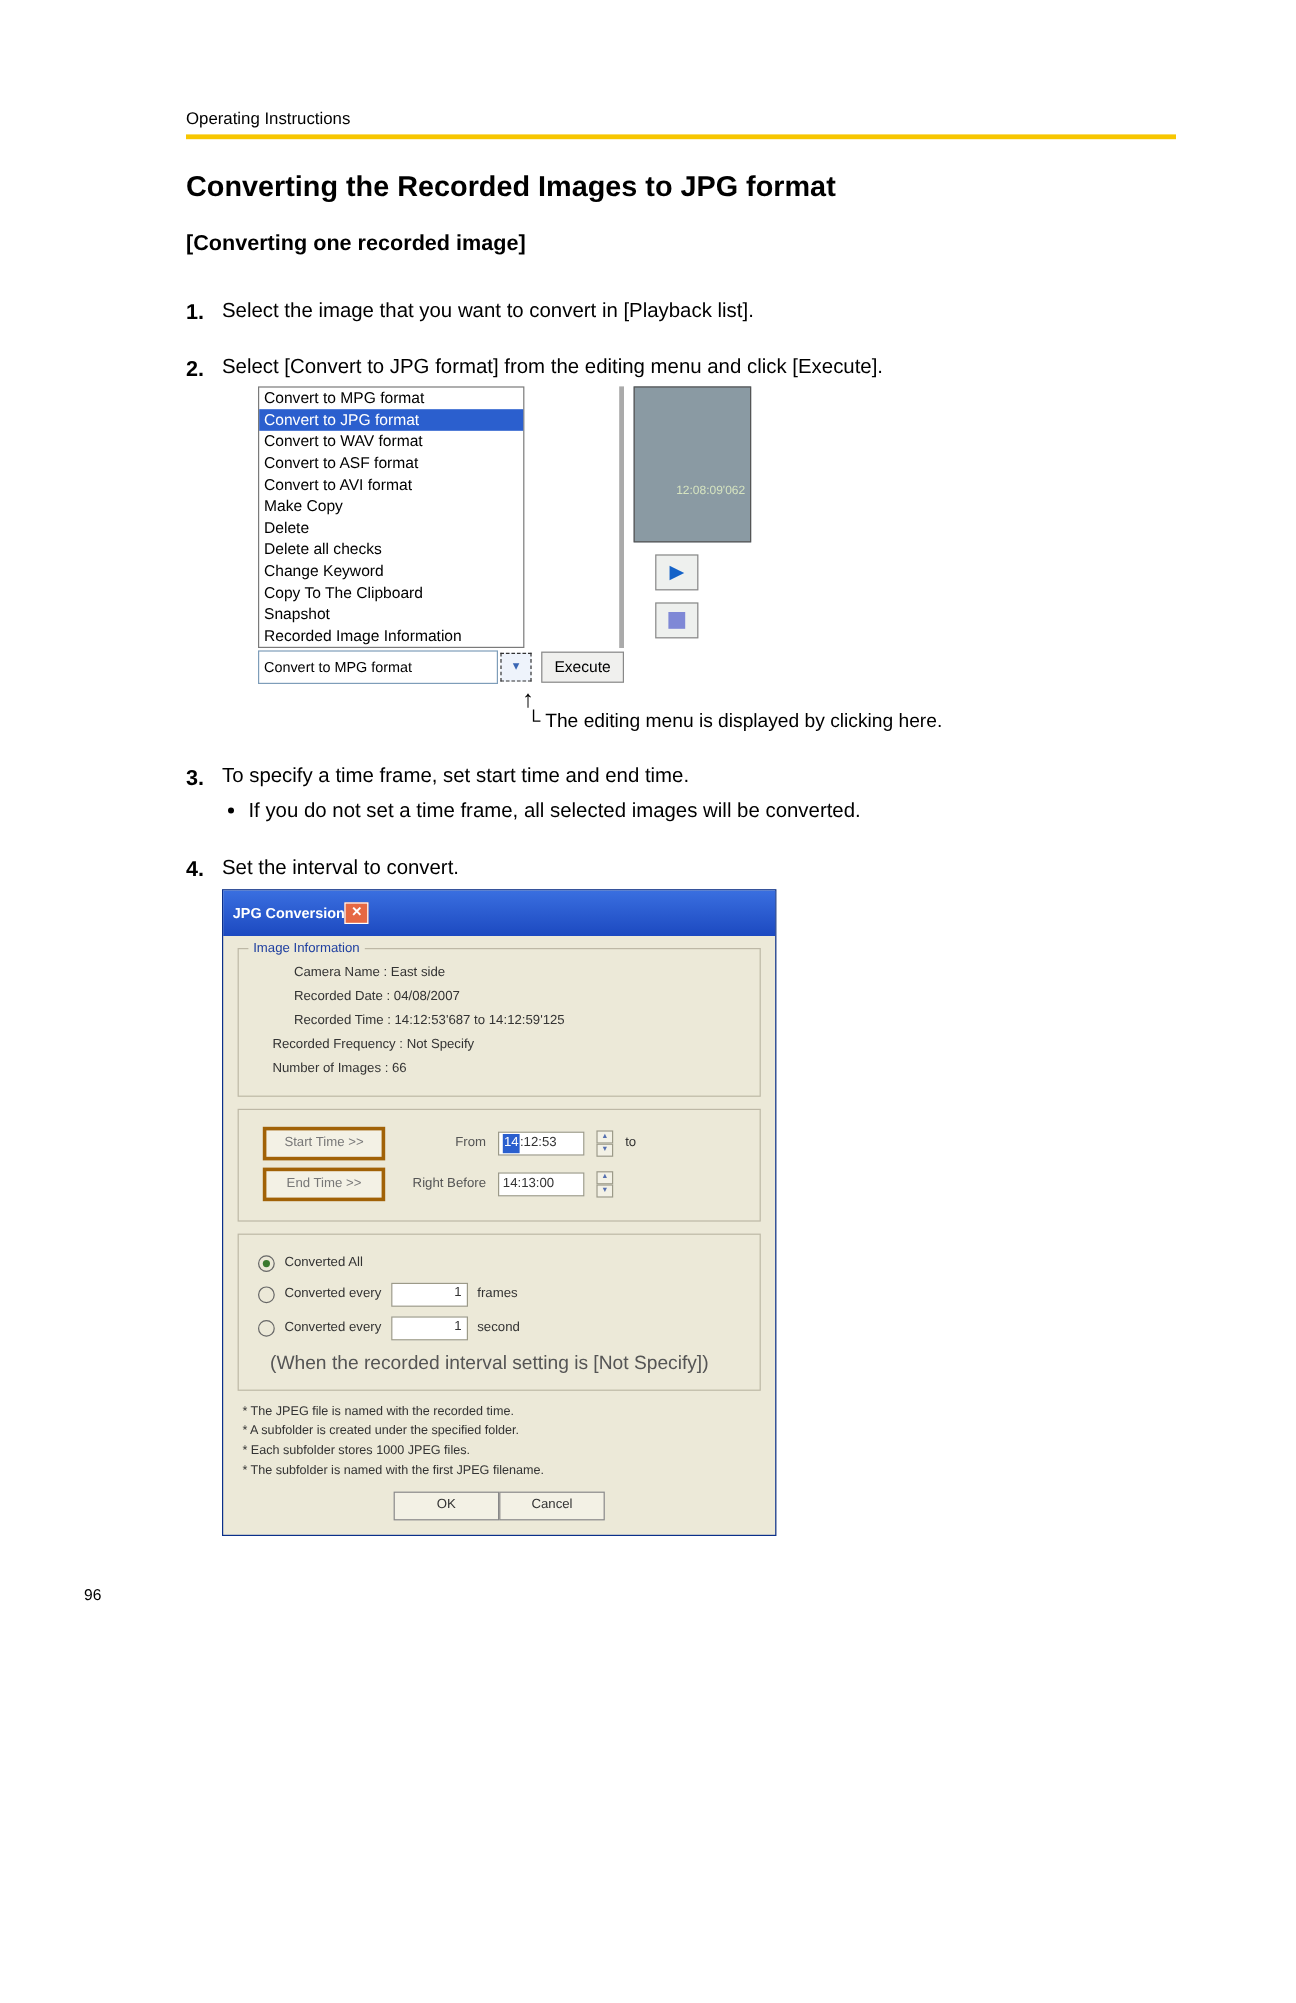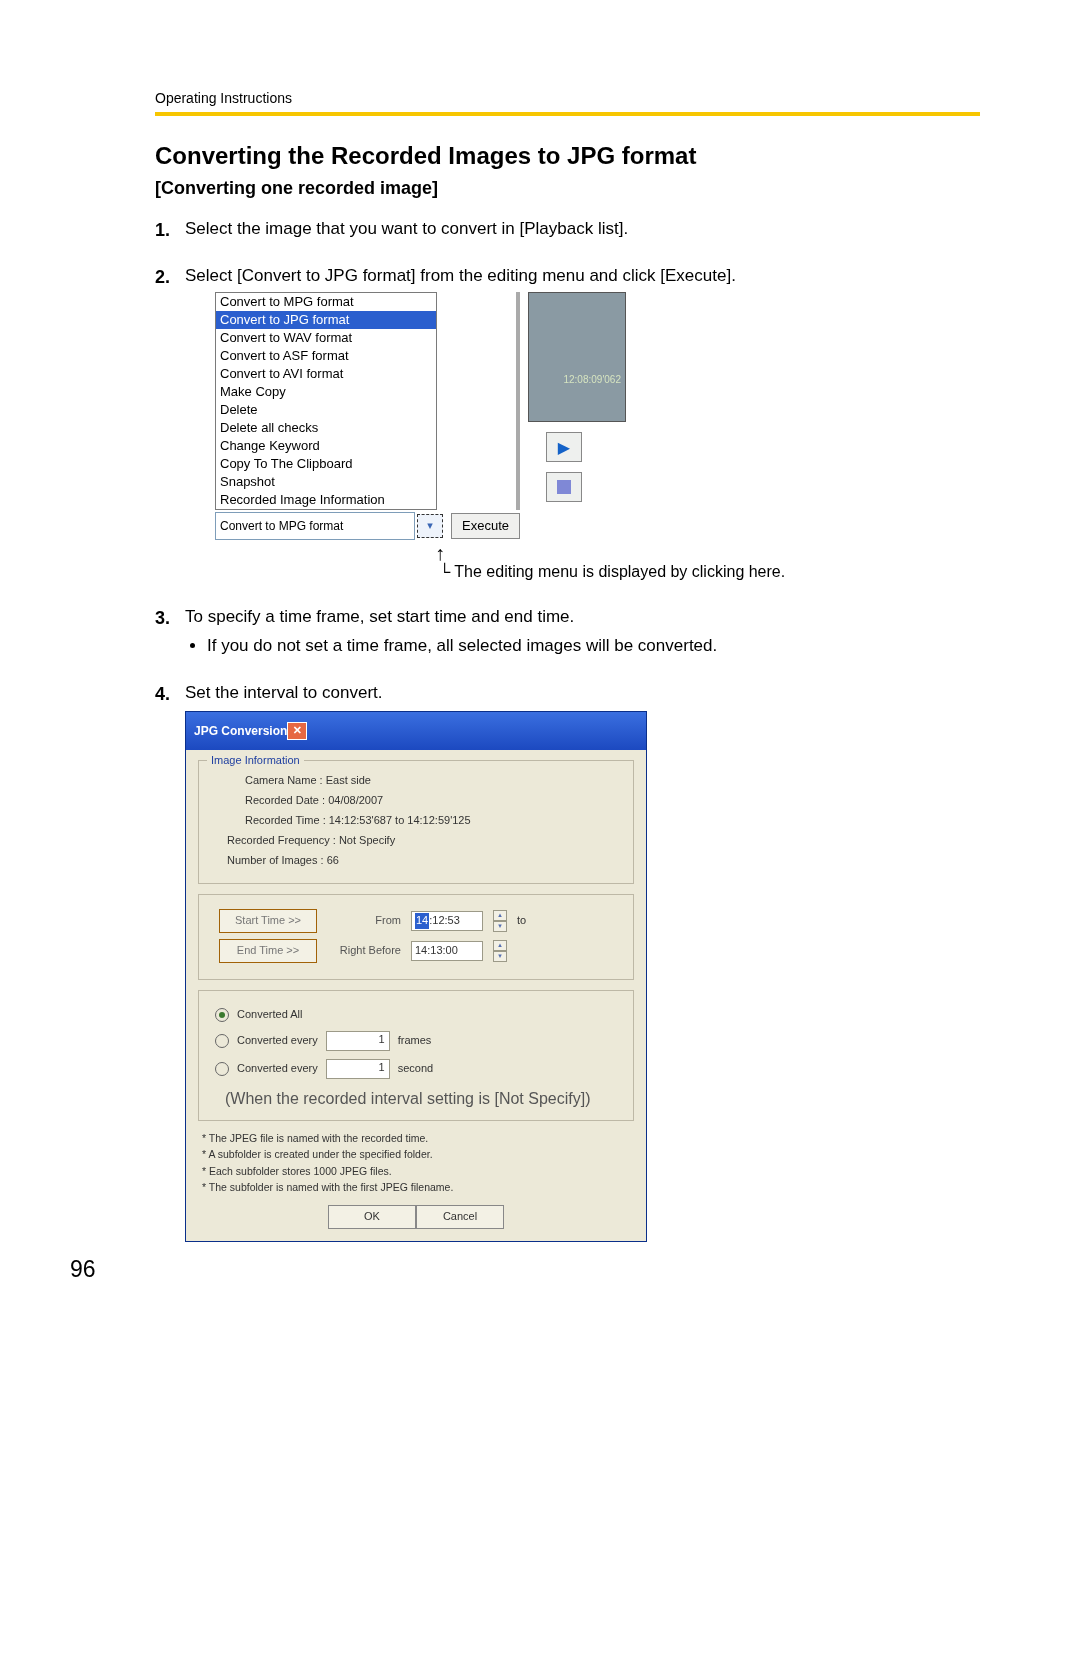--- a/index.html
+++ b/index.html
@@ -20,26 +20,26 @@
     margin-bottom: 6px;
   }
   .yellow-rule {
     height: 4px;
     background: #f7c600;
     margin-bottom: 26px;
   }
   .h1 {
     font-size: 24px;
     font-weight: bold;
-    margin-bottom: 8px;
+    margin-bottom: 22px;
   }
   .h2 {
     font-size: 18px;
     font-weight: bold;
-    margin-bottom: 18px;
+    margin-bottom: 34px;
   }
   ol.steps {
     list-style: none;
     padding: 0;
     margin: 0;
   }
   ol.steps > li {
     margin-bottom: 22px;
     position: relative;
     padding-left: 30px;
@@ -232,21 +232,21 @@
   .info-line.left { margin-left: 18px; }
   .time-row {
     display: flex;
     align-items: center;
     gap: 10px;
     margin: 6px 0 6px 10px;
   }
   .tbtn {
     width: 96px;
     height: 22px;
-    border: 1px solid #a16207;
+    border: 3px solid #a16207;
     background: #f3f1e5;
     color: #777;
     display: flex;
     align-items: center;
     justify-content: center;
   }
   .tlabel { width: 74px; text-align: right; color: #555; }
   .tinput {
     width: 64px;
     height: 18px;
@@ -276,22 +276,22 @@
   .radio.checked::after { content: ""; width: 6px; height: 6px; background: #3b7a2f; border-radius: 50%; }
   .numbox { width: 54px; height: 18px; border: 1px solid #9c9a88; background: #fff; text-align: right; padding: 0 4px; }
   .note-under { margin: 4px 0 0 16px; font-size: 16px; color: #555; }
   .notes { margin: 6px 0 10px 4px; font-size: 10.5px; color: #333; }
   .notes div { margin: 1px 0; }
   .dlg-btns { display: flex; justify-content: center; }
   .dlg-btn { width: 86px; height: 22px; border: 1px solid #888; background: #f3f1e5; display: flex; align-items: center; justify-content: center; }
   .page-number {
     position: absolute;
     left: 70px;
-    bottom: 21px;
-    font-size: 23px;
+    bottom: 6px;
+    font-size: 13px;
   }
 </style>
 </head>
 <body>
 
 <div class="page">
   <div class="header-small">Operating Instructions</div>
   <div class="yellow-rule"></div>
 
   <div class="h1">Converting the Recorded Images to JPG format</div>

